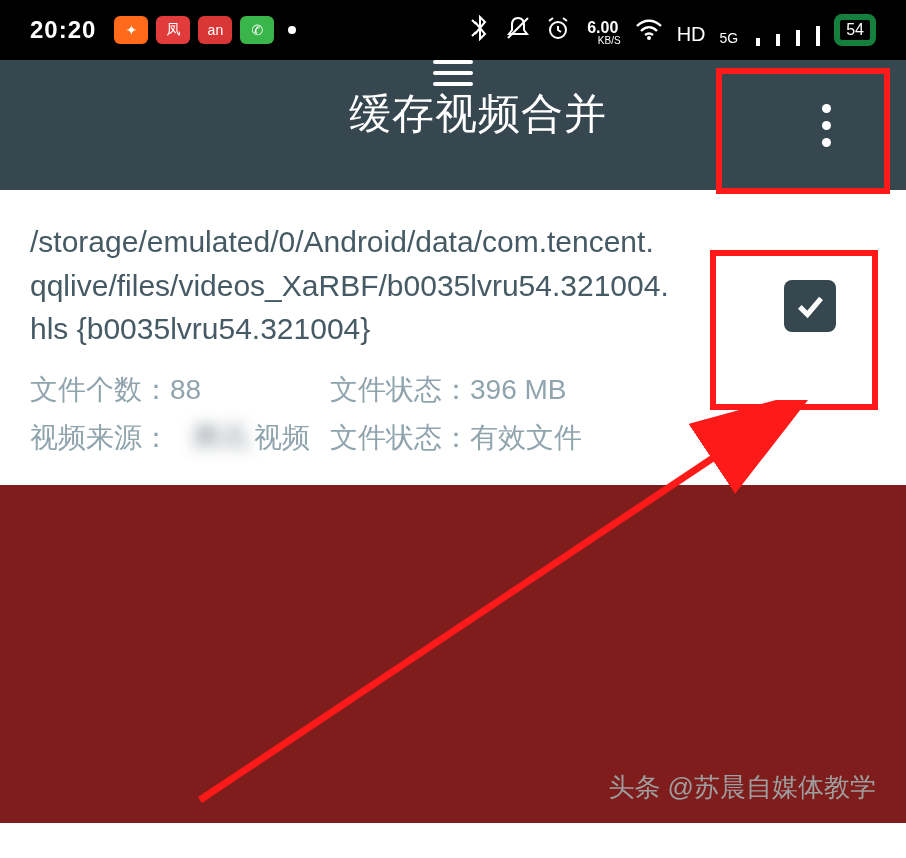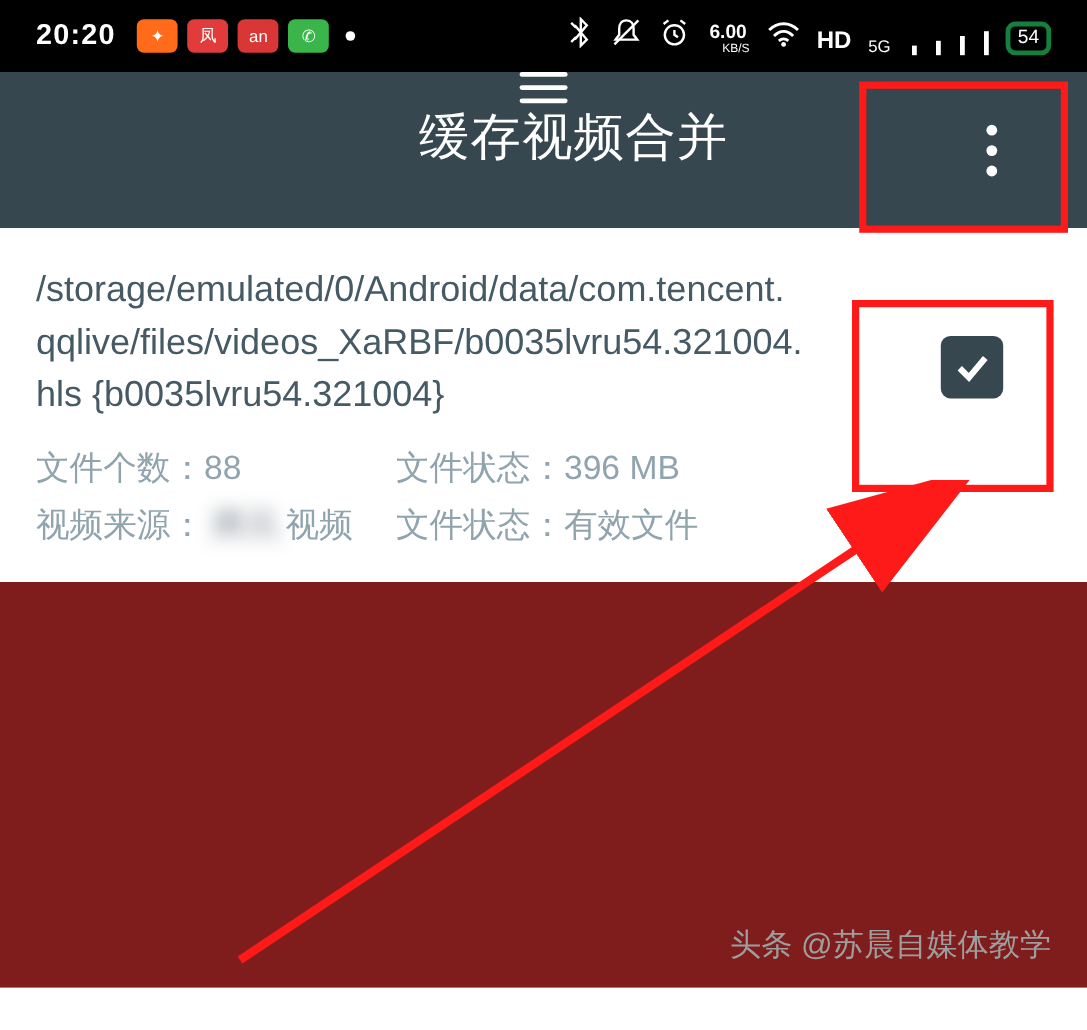--- a/index.html
+++ b/index.html
@@ -10,32 +10,32 @@
   .sb-chip{display:inline-flex;align-items:center;justify-content:center;width:34px;height:28px;border-radius:6px;font-size:14px;color:#fff;}
   .sb-chip.orange{background:#ff6b1a;}
   .sb-chip.red{background:#e23b3b;}
   .sb-chip.red2{background:#d93636;}
   .sb-chip.green{background:#39b54a;}
   .sb-dot{width:8px;height:8px;border-radius:50%;background:#fff;display:inline-block;margin-left:6px;}
   .sb-right{margin-left:auto;display:flex;align-items:flex-end;gap:14px;font-size:20px;}
   .sb-kb{display:flex;flex-direction:column;align-items:center;line-height:1;font-size:14px;}
   .sb-kb .t{font-size:16px;font-weight:600;}
   .sb-kb .b{font-size:10px;margin-left:13px;}
-  .sb-bat{border:4px solid #15803d;border-radius:8px;padding:1px 6px;font-size:16px;position:relative;}
+  .sb-bat{border:6px solid #15803d;border-radius:8px;padding:1px 6px;font-size:16px;position:relative;}
   .appbar{height:130px;background:#37474f;color:#fff;display:flex;align-items:center;padding:0 30px;position:relative;flex-direction:column;}
   .hamburger{display:flex;flex-direction:column;gap:7px;cursor:pointer;}
   .hamburger span{display:block;width:40px;height:4px;background:#fff;border-radius:2px;}
   .app-title{font-size:42px;font-weight:500;margin-left:50px;letter-spacing:1px;}
   .more-btn{position:absolute;right:0;top:0;height:130px;width:160px;display:flex;align-items:center;justify-content:center;cursor:pointer;}
   .more-dots{display:flex;flex-direction:column;gap:8px;}
   .more-dots i{display:block;width:9px;height:9px;background:#fff;border-radius:50%;}
   .card{background:#fff;padding:30px 30px 28px 30px;color:#455a64;}
   .path{font-size:30px;line-height:1.45;color:#455a64;max-width:640px;word-break:break-all;}
   .meta{margin-top:20px;display:grid;grid-template-columns:300px 1fr;row-gap:10px;font-size:28px;color:#90a4ae;}
-  .meta .blur{color:transparent;text-shadow:0 0 14px rgba(120,130,140,0.9);padding:0 6px;}
+  .meta .blur{color:transparent;text-shadow:0 0 14px rgba(120,130,140,0.9);padding:0 6px;margin-left:16px;}
   .check-wrap{position:absolute;right:70px;top:280px;}
   .check{width:52px;height:52px;background:#37474f;border-radius:8px;display:flex;align-items:center;justify-content:center;}
   .check svg{width:34px;height:34px;stroke:#fff;stroke-width:6;fill:none;}
   
   .annot{position:absolute;border:6px solid #ff1a1a;box-sizing:border-box;pointer-events:none;}
   .annot.a1{right:16px;top:68px;width:174px;height:126px;}
   .annot.a2{right:28px;top:250px;width:168px;height:160px;}
   .arrow{position:absolute;left:170px;top:400px;width:650px;height:410px;pointer-events:none;}
   .watermark{position:absolute;right:30px;bottom:18px;font-size:26px;color:#9e9e9e;}
 </style>
@@ -77,21 +77,21 @@
       <span class="sb-kb">
         <span class="t">6.00</span>
         <span class="b">KB/S</span>
       </span>
       <span>
         <svg width="28" height="22" viewBox="0 0 28 22">
             <path d="M2 7 C9 0 19 0 26 7 M6 12 C11 7 17 7 22 12 M10 16 C12.5 14 15.5 14 18 16" stroke="#fff" stroke-width="2.4" fill="none"></path>
             <circle cx="14" cy="19" r="2" fill="#fff"></circle>
           </svg>
       </span>
-      <span style="font-weight:700;">HD</span>
+      <span style="font-weight:400;">HD</span>
       <span style="display:flex;align-items:flex-end;gap:16px;">
         <span style="font-size:14px;margin-right:2px;">5G</span>
         <i style="width:4px;height:8px;background:#fff;"></i>
         <i style="width:4px;height:12px;background:#fff;"></i>
         <i style="width:4px;height:16px;background:#fff;"></i>
         <i style="width:4px;height:20px;background:#fff;"></i>
       </span>
       <span class="sb-bat">54</span>
     </div>
   </div>

